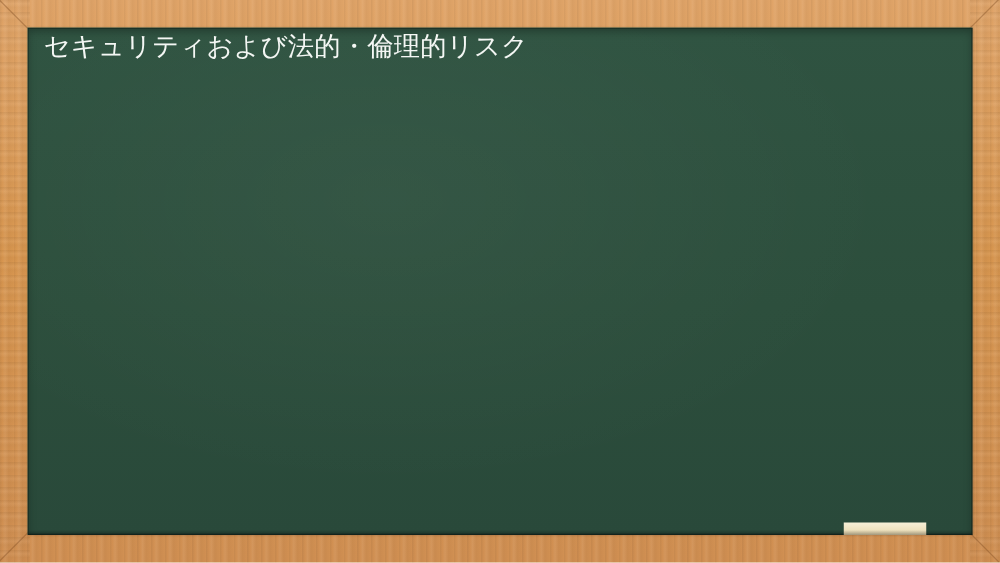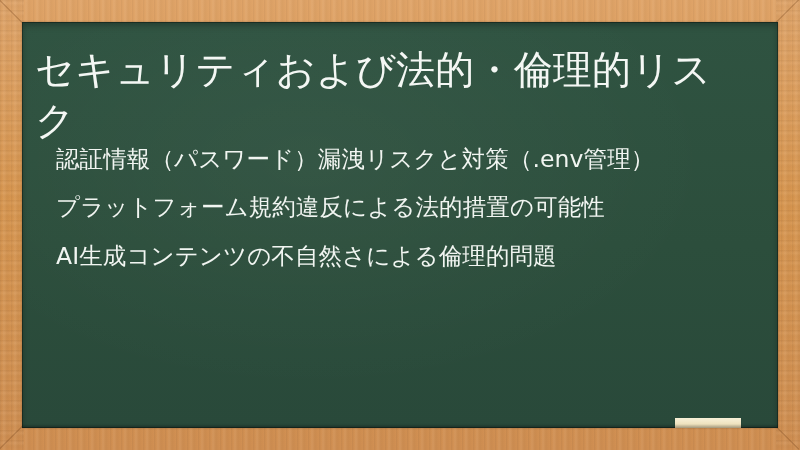--- a/index.html
+++ b/index.html
@@ -93,24 +93,24 @@
       inset 0 0 0 1px rgba(0,0,0,0.30),
       inset 0 3px 7px rgba(0,0,0,0.30),
       0 0 2px rgba(0,0,0,0.25);
     overflow: hidden;
   }
 
   
   #slide-title {
     position: absolute;
     left: 13px;
-    top: 23px;
+    top: 2px;
     width: 716px;
     color: #f4f7f4;
-    font-size: 39px;
+    font-size: 21px;
     line-height: 1.30;
     font-weight: 400;
     letter-spacing: 0.2px;
     white-space: pre-wrap;
   }
 
   #bullet-list {
     position: absolute;
     left: 34px;
     top: 122px;
@@ -160,23 +160,18 @@
 
   <div class="miter" id="miter-tl"></div>
   <div class="miter" id="miter-tr"></div>
   <div class="miter" id="miter-bl"></div>
   <div class="miter" id="miter-br"></div>
 
   <div id="chalkboard">
 
     <div id="slide-title">セキュリティおよび法的・倫理的リスク</div>
 
-    <ul id="bullet-list">
-      <li>認証情報（パスワード）漏洩リスクと対策（.env管理）</li>
-      <li>プラットフォーム規約違反による法的措置の可能性</li>
-      <li>AI生成コンテンツの不自然さによる倫理的問題</li>
-    </ul>
 
     <div id="chalk-stick"></div>
     <div id="board-ledge-shadow"></div>
   </div>
 
 </div>
 
 </body></html>

